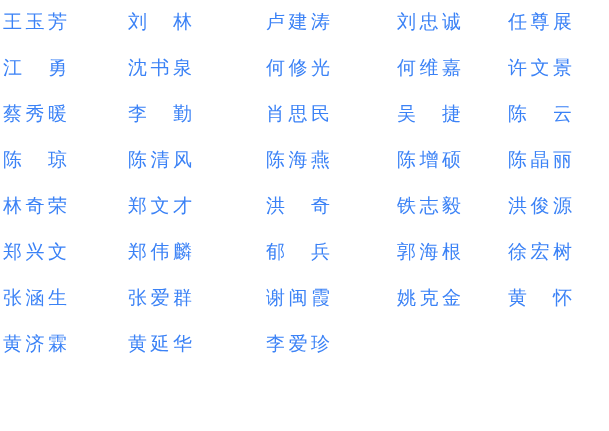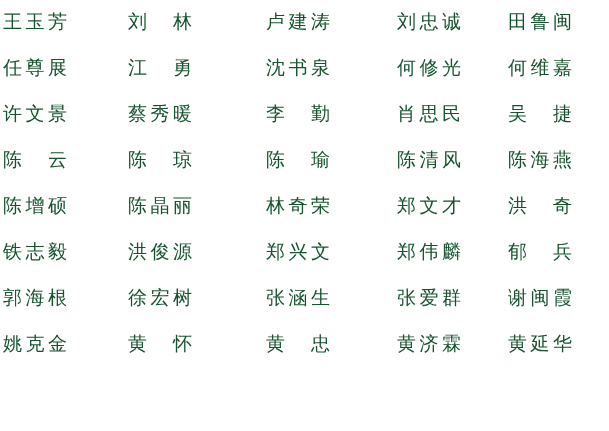--- a/index.html
+++ b/index.html
@@ -20,63 +20,61 @@
     display: grid;
     grid-template-columns: 125px 138px 131px 111px auto;
     padding: 11px 0 0 3px;
   }
   .cell {
     height: 46px;
     font-size: 19px;
     line-height: 22px;
     letter-spacing: 3.5px;
     white-space: pre;
-    color: #14532d;
+    color: #3b82f6;
   }
 </style>
 </head>
 <body>
 
 <div class="page">
   <div class="name-grid">
       <div class="cell">王玉芳</div>
       <div class="cell">刘　林</div>
       <div class="cell">卢建涛</div>
       <div class="cell">刘忠诚</div>
-      <div class="cell">田鲁闽</div>
       <div class="cell">任尊展</div>
       <div class="cell">江　勇</div>
       <div class="cell">沈书泉</div>
       <div class="cell">何修光</div>
       <div class="cell">何维嘉</div>
       <div class="cell">许文景</div>
       <div class="cell">蔡秀暖</div>
       <div class="cell">李　勤</div>
       <div class="cell">肖思民</div>
       <div class="cell">吴　捷</div>
       <div class="cell">陈　云</div>
       <div class="cell">陈　琼</div>
-      <div class="cell">陈　瑜</div>
       <div class="cell">陈清风</div>
       <div class="cell">陈海燕</div>
       <div class="cell">陈增硕</div>
       <div class="cell">陈晶丽</div>
       <div class="cell">林奇荣</div>
       <div class="cell">郑文才</div>
       <div class="cell">洪　奇</div>
       <div class="cell">铁志毅</div>
       <div class="cell">洪俊源</div>
       <div class="cell">郑兴文</div>
       <div class="cell">郑伟麟</div>
       <div class="cell">郁　兵</div>
       <div class="cell">郭海根</div>
       <div class="cell">徐宏树</div>
       <div class="cell">张涵生</div>
       <div class="cell">张爱群</div>
       <div class="cell">谢闽霞</div>
       <div class="cell">姚克金</div>
       <div class="cell">黄　怀</div>
-      <div class="cell">黄　忠</div>
       <div class="cell">黄济霖</div>
       <div class="cell">黄延华</div>
+      <div class="cell">李爱珍</div>
       <div class="cell"></div>
     </div>
 </div>
 
 </body></html>

